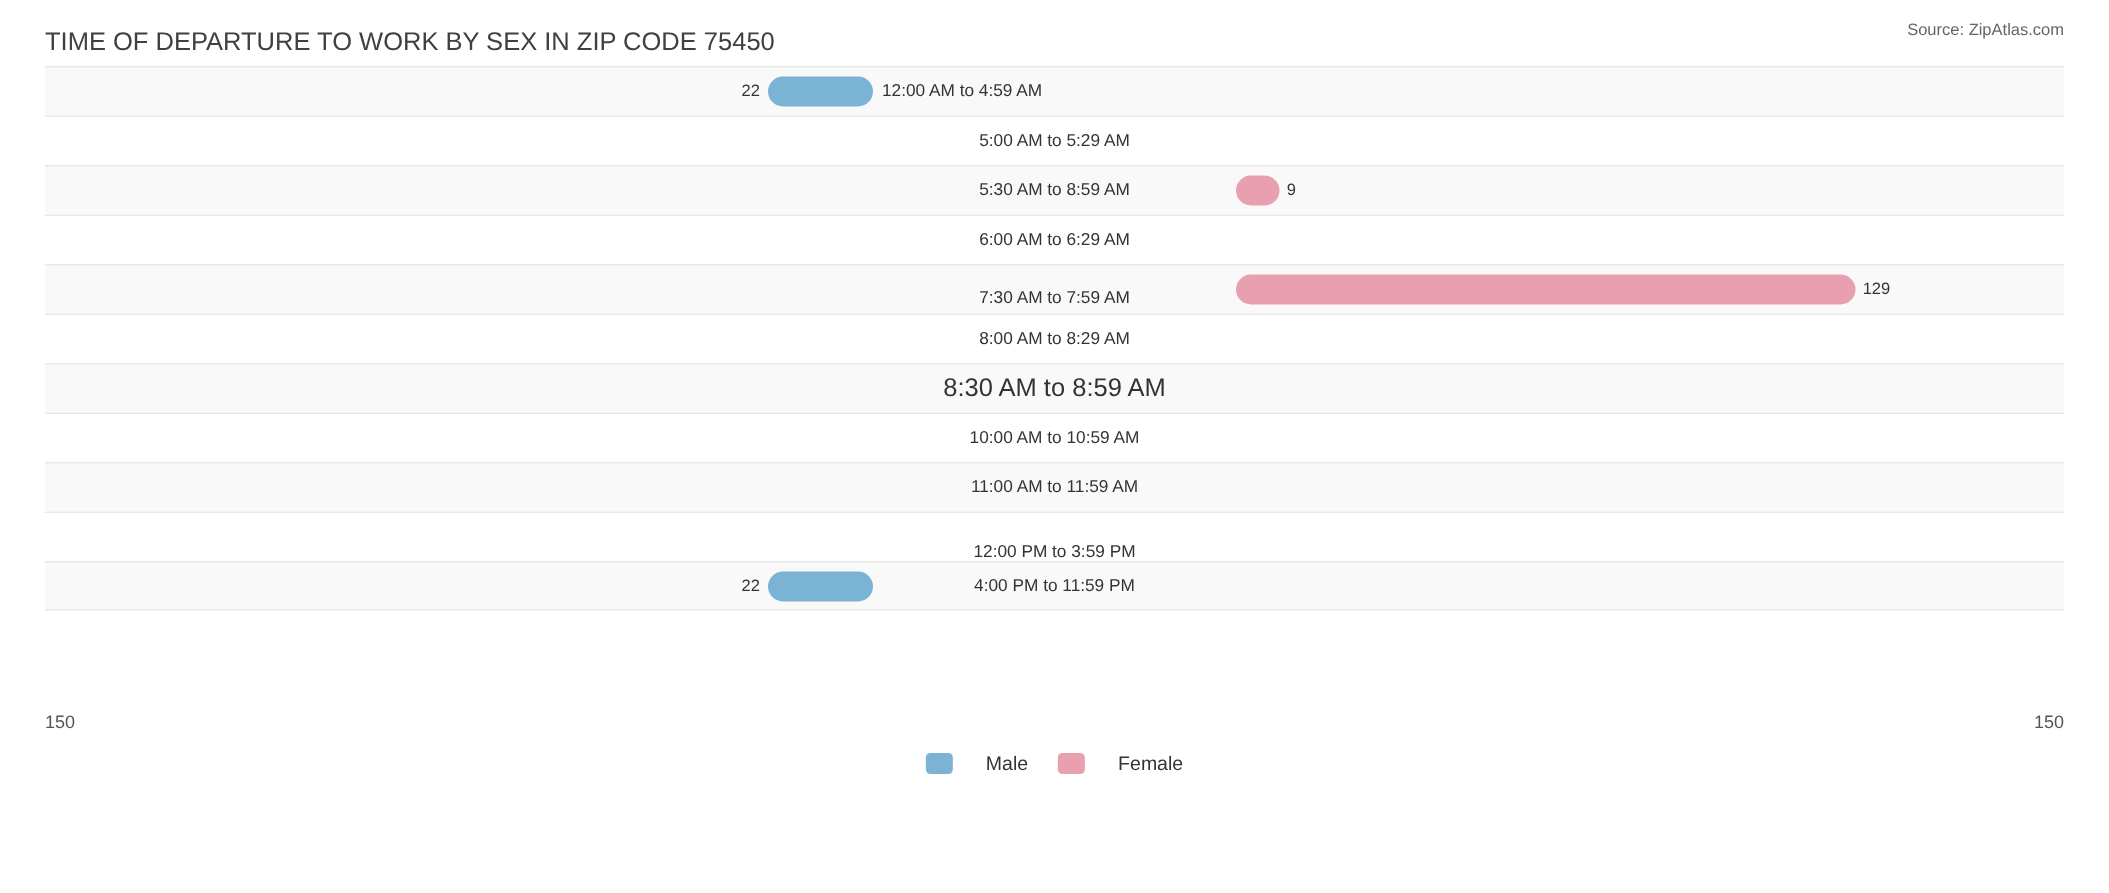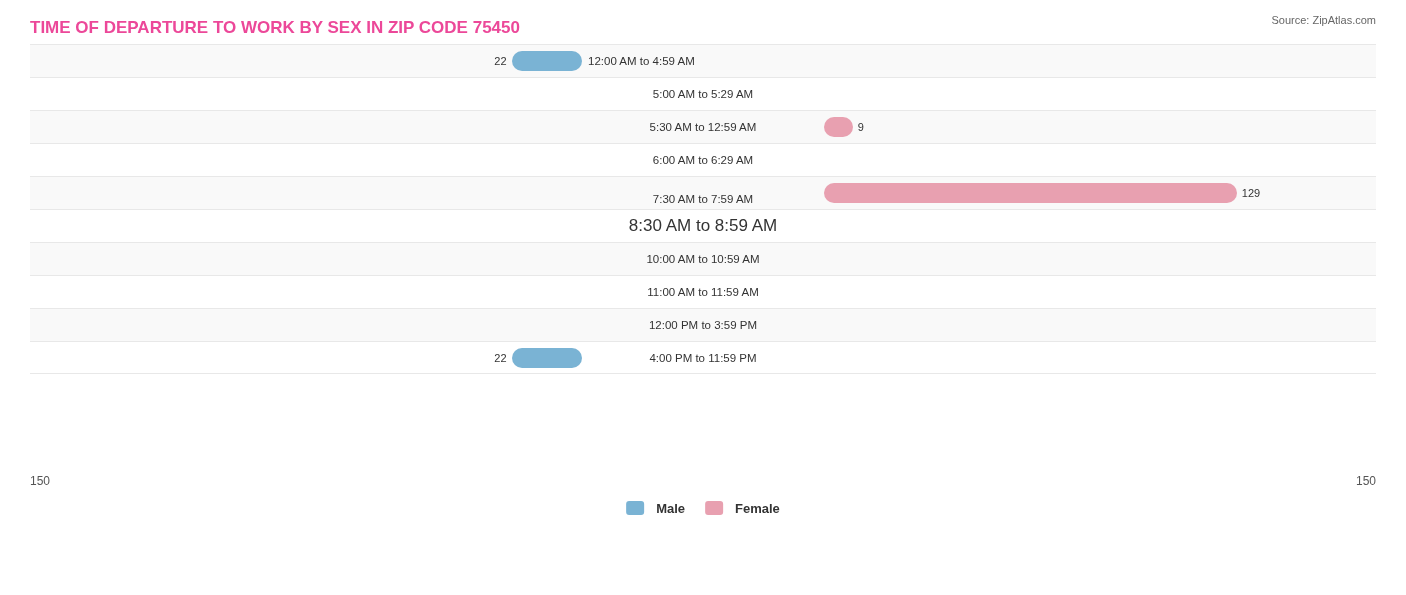--- a/index.html
+++ b/index.html
@@ -11,22 +11,22 @@
       overflow: hidden;
     }
     .chart-container {
       width: 1406px;
       height: 595px;
       padding: 18px 30px 50px 30px;
       position: relative;
     }
     .chart-title {
       font-size: 17px;
-      font-weight: bold;
-      color: #ec4899;
+      font-weight: normal;
+      color: #404040;
       margin-bottom: 6px;
     }
     .source-text {
       position: absolute;
       top: 14px;
       right: 30px;
       font-size: 11px;
       color: #666;
     }
     .chart-area {
@@ -50,23 +50,22 @@
       left: 50%;
       transform: translateX(-50%);
       display: flex;
       align-items: center;
       gap: 20px;
       font-size: 13px;
       color: #333;
     }
     .legend-item {
       display: flex;
-      align-items: flex-start;
-      gap: 12px;
-      font-weight: bold;
+      align-items: flex-end;
+      gap: 22px;
     }
     .legend-box {
       width: 18px;
       height: 14px;
       border-radius: 3px;
     }
     .rows-container {
       position: absolute;
       top: 0;
       left: 0;
@@ -134,21 +133,21 @@
     </div>
   </div>
         <div class="bar-row">
     <div style="display:flex; align-items:center; width:100%; height:100%; position:relative;">
 
       <div style="width:calc(50% - 115px); display:flex; align-items:center; justify-content:flex-end; height:100%; padding-right:6px;">
         <span style="font-size:11px; color:#333; margin-right:5px; min-width:22px; text-align:right;"></span>
         <div class="bar bar-male" style="width:0px; height:20px; min-width:0px;"></div>
       </div>
 
-      <div style="width:230px; text-align:center; font-size:11.5px; color:#333; white-space:nowrap; z-index:5; flex-shrink:0;">5:30 AM to 12:59 AM</div>
+      <div style="width:230px; text-align:center; font-size:11.5px; color:#333; white-space:nowrap; z-index:5; flex-shrink:0;">5:30 AM to 8:59 AM</div>
 
       <div style="width:calc(50% - 115px); display:flex; align-items:center; justify-content:flex-start; height:100%; padding-left:6px;">
         <div class="bar bar-female" style="width:28.799999999999997px; height:20px; min-width:4px;"></div>
         <span style="font-size:11px; color:#333; margin-left:5px; min-width:22px;">9</span>
       </div>
     </div>
   </div>
         <div class="bar-row">
     <div style="display:flex; align-items:center; width:100%; height:100%; position:relative;">
 
@@ -182,20 +181,36 @@
     </div>
   </div>
         <div class="bar-row">
     <div style="display:flex; align-items:center; width:100%; height:100%; position:relative;">
 
       <div style="width:calc(50% - 115px); display:flex; align-items:center; justify-content:flex-end; height:100%; padding-right:6px;">
         <span style="font-size:11px; color:#333; margin-right:5px; min-width:22px; text-align:right;"></span>
         <div class="bar bar-male" style="width:0px; height:20px; min-width:0px;"></div>
       </div>
 
+      <div style="width:230px; text-align:center; font-size:11.5px; color:#333; white-space:nowrap; z-index:5; flex-shrink:0;">8:00 AM to 8:29 AM</div>
+
+      <div style="width:calc(50% - 115px); display:flex; align-items:center; justify-content:flex-start; height:100%; padding-left:6px;">
+        <div class="bar bar-female" style="width:0px; height:20px; min-width:0px;"></div>
+        <span style="font-size:11px; color:#333; margin-left:5px; min-width:22px;"></span>
+      </div>
+    </div>
+  </div>
+        <div class="bar-row">
+    <div style="display:flex; align-items:center; width:100%; height:100%; position:relative;">
+
+      <div style="width:calc(50% - 115px); display:flex; align-items:center; justify-content:flex-end; height:100%; padding-right:6px;">
+        <span style="font-size:11px; color:#333; margin-right:5px; min-width:22px; text-align:right;"></span>
+        <div class="bar bar-male" style="width:0px; height:20px; min-width:0px;"></div>
+      </div>
+
       <div style="width:230px; text-align:center; font-size:17px; color:#333; white-space:nowrap; z-index:5; flex-shrink:0;">8:30 AM to 8:59 AM</div>
 
       <div style="width:calc(50% - 115px); display:flex; align-items:center; justify-content:flex-start; height:100%; padding-left:6px;">
         <div class="bar bar-female" style="width:0px; height:20px; min-width:0px;"></div>
         <span style="font-size:11px; color:#333; margin-left:5px; min-width:22px;"></span>
       </div>
     </div>
   </div>
         <div class="bar-row">
     <div style="display:flex; align-items:center; width:100%; height:100%; position:relative;">
@@ -223,21 +238,21 @@
 
       <div style="width:230px; text-align:center; font-size:11.5px; color:#333; white-space:nowrap; z-index:5; flex-shrink:0;">11:00 AM to 11:59 AM</div>
 
       <div style="width:calc(50% - 115px); display:flex; align-items:center; justify-content:flex-start; height:100%; padding-left:6px;">
         <div class="bar bar-female" style="width:0px; height:20px; min-width:0px;"></div>
         <span style="font-size:11px; color:#333; margin-left:5px; min-width:22px;"></span>
       </div>
     </div>
   </div>
         <div class="bar-row">
-    <div style="display:flex; align-items:center; width:100%; height:100%; position:relative;">
+    <div style="display:flex; align-items:flex-end; width:100%; height:100%; position:relative;">
 
       <div style="width:calc(50% - 115px); display:flex; align-items:center; justify-content:flex-end; height:100%; padding-right:6px;">
         <span style="font-size:11px; color:#333; margin-right:5px; min-width:22px; text-align:right;"></span>
         <div class="bar bar-male" style="width:0px; height:20px; min-width:0px;"></div>
       </div>
 
       <div style="width:230px; text-align:center; font-size:11.5px; color:#333; white-space:nowrap; z-index:5; flex-shrink:0;">12:00 PM to 3:59 PM</div>
 
       <div style="width:calc(50% - 115px); display:flex; align-items:center; justify-content:flex-start; height:100%; padding-left:6px;">
         <div class="bar bar-female" style="width:0px; height:20px; min-width:0px;"></div>

